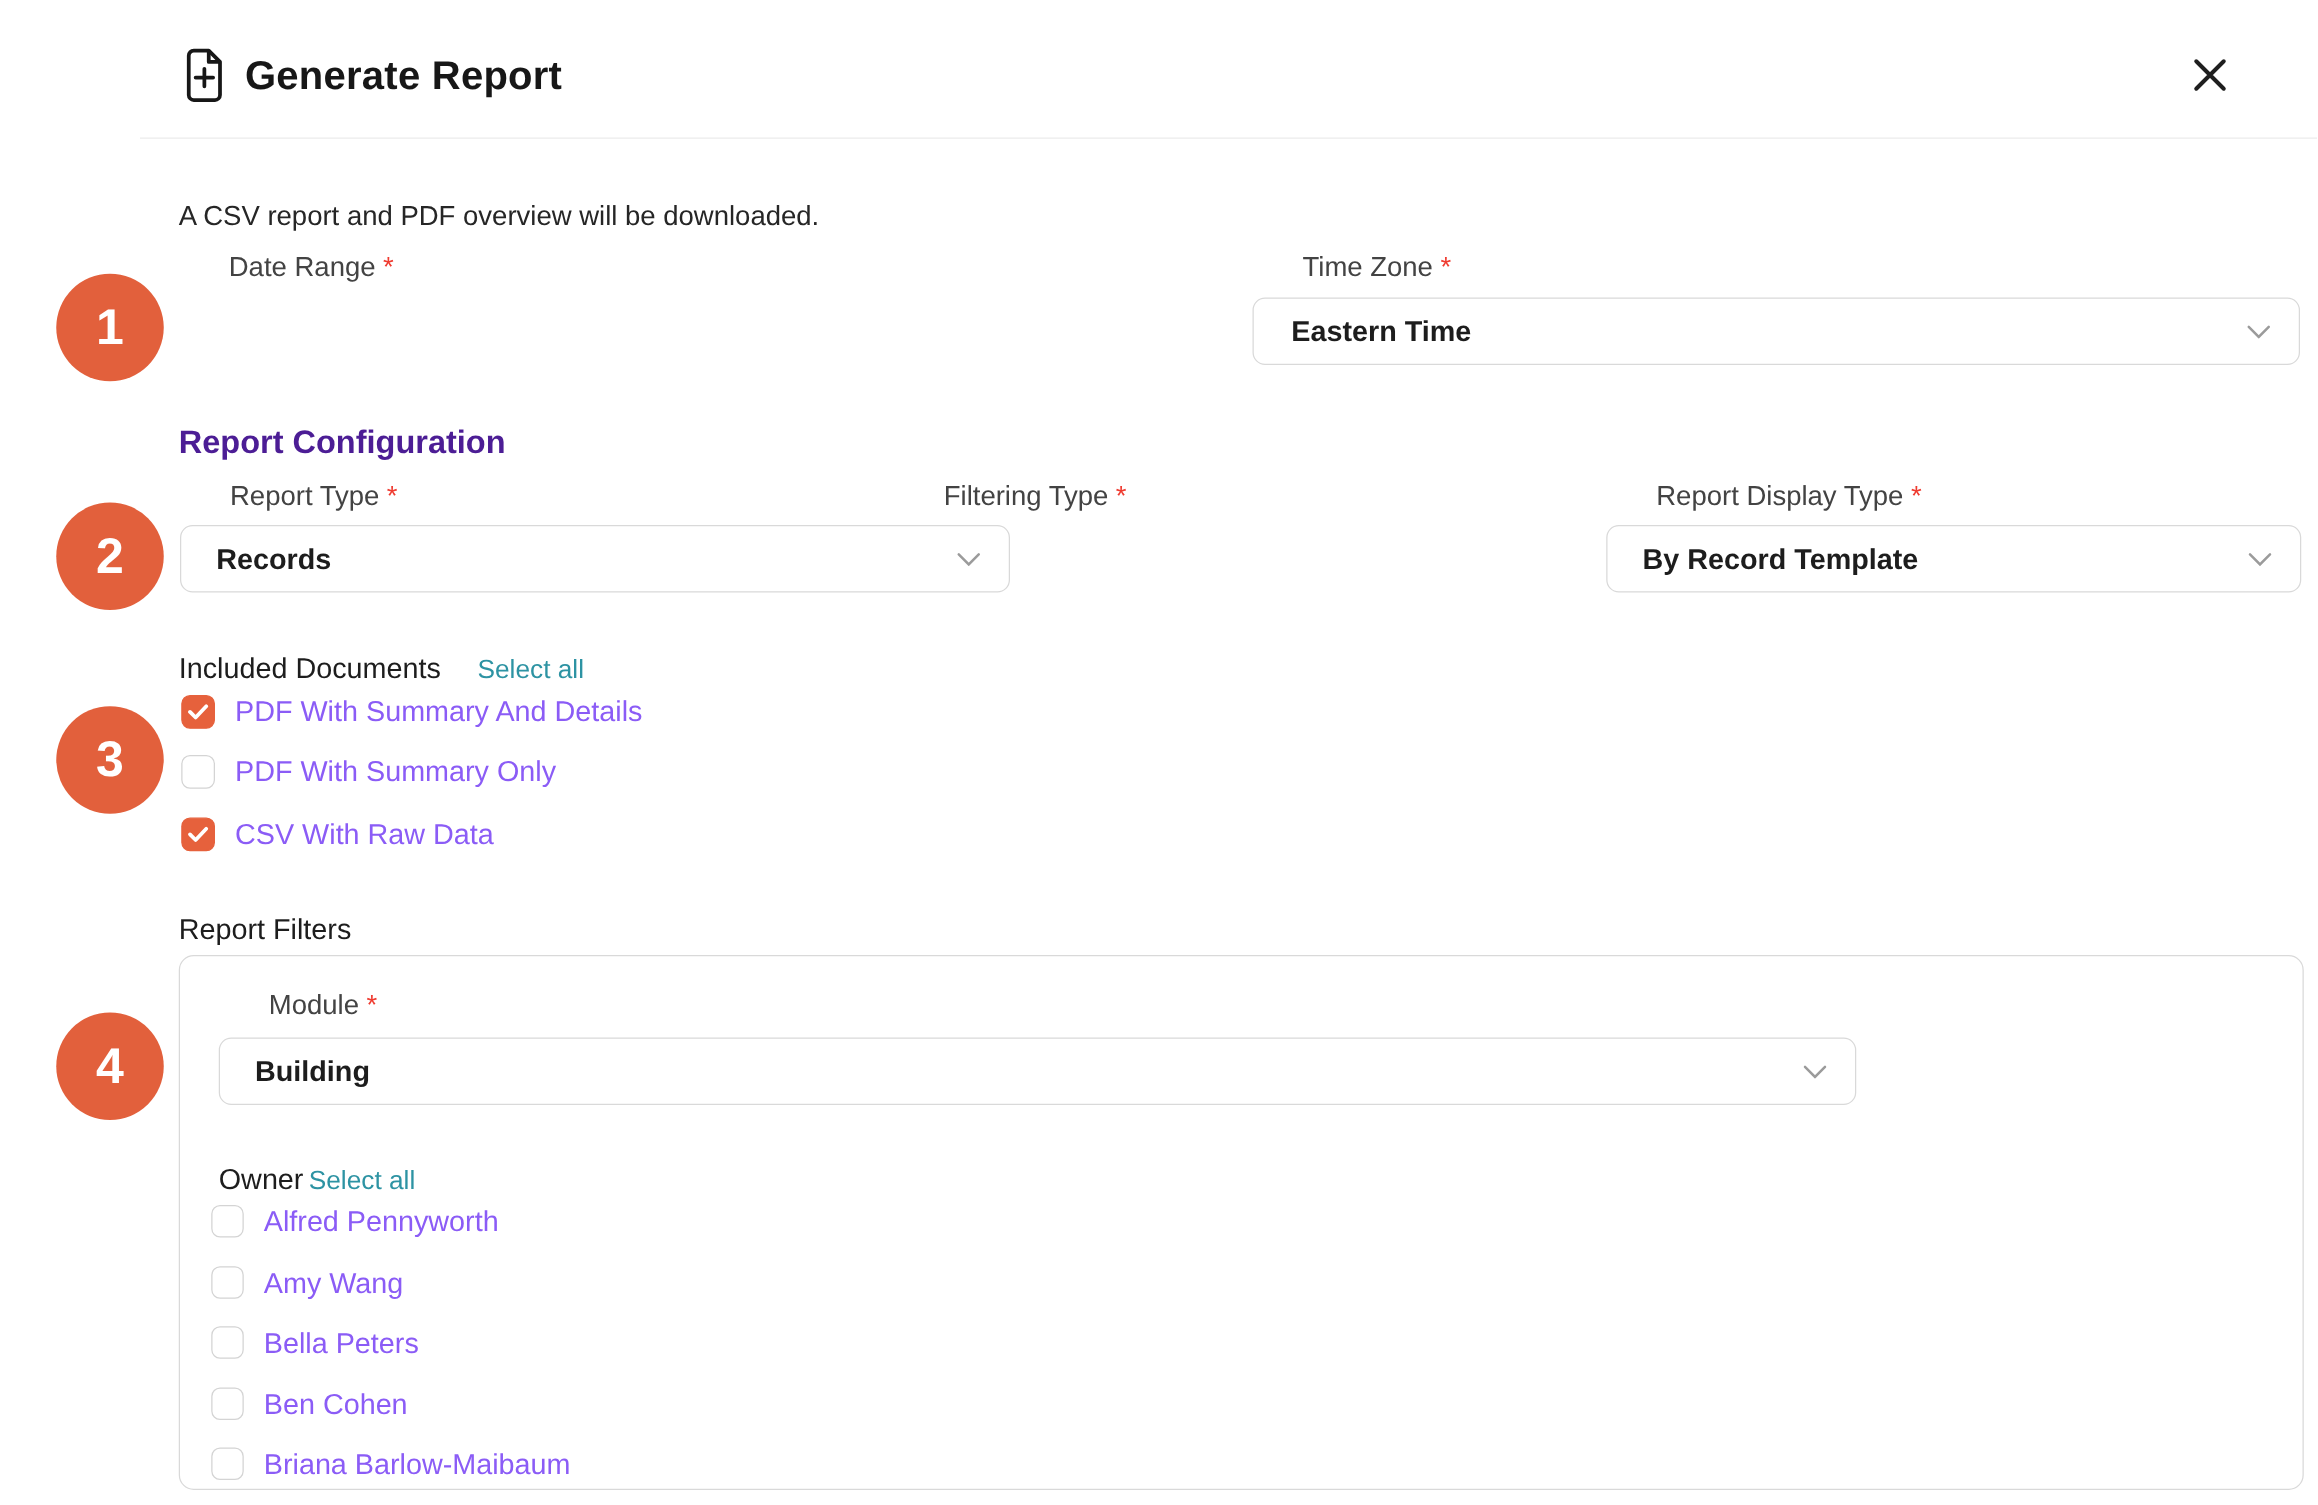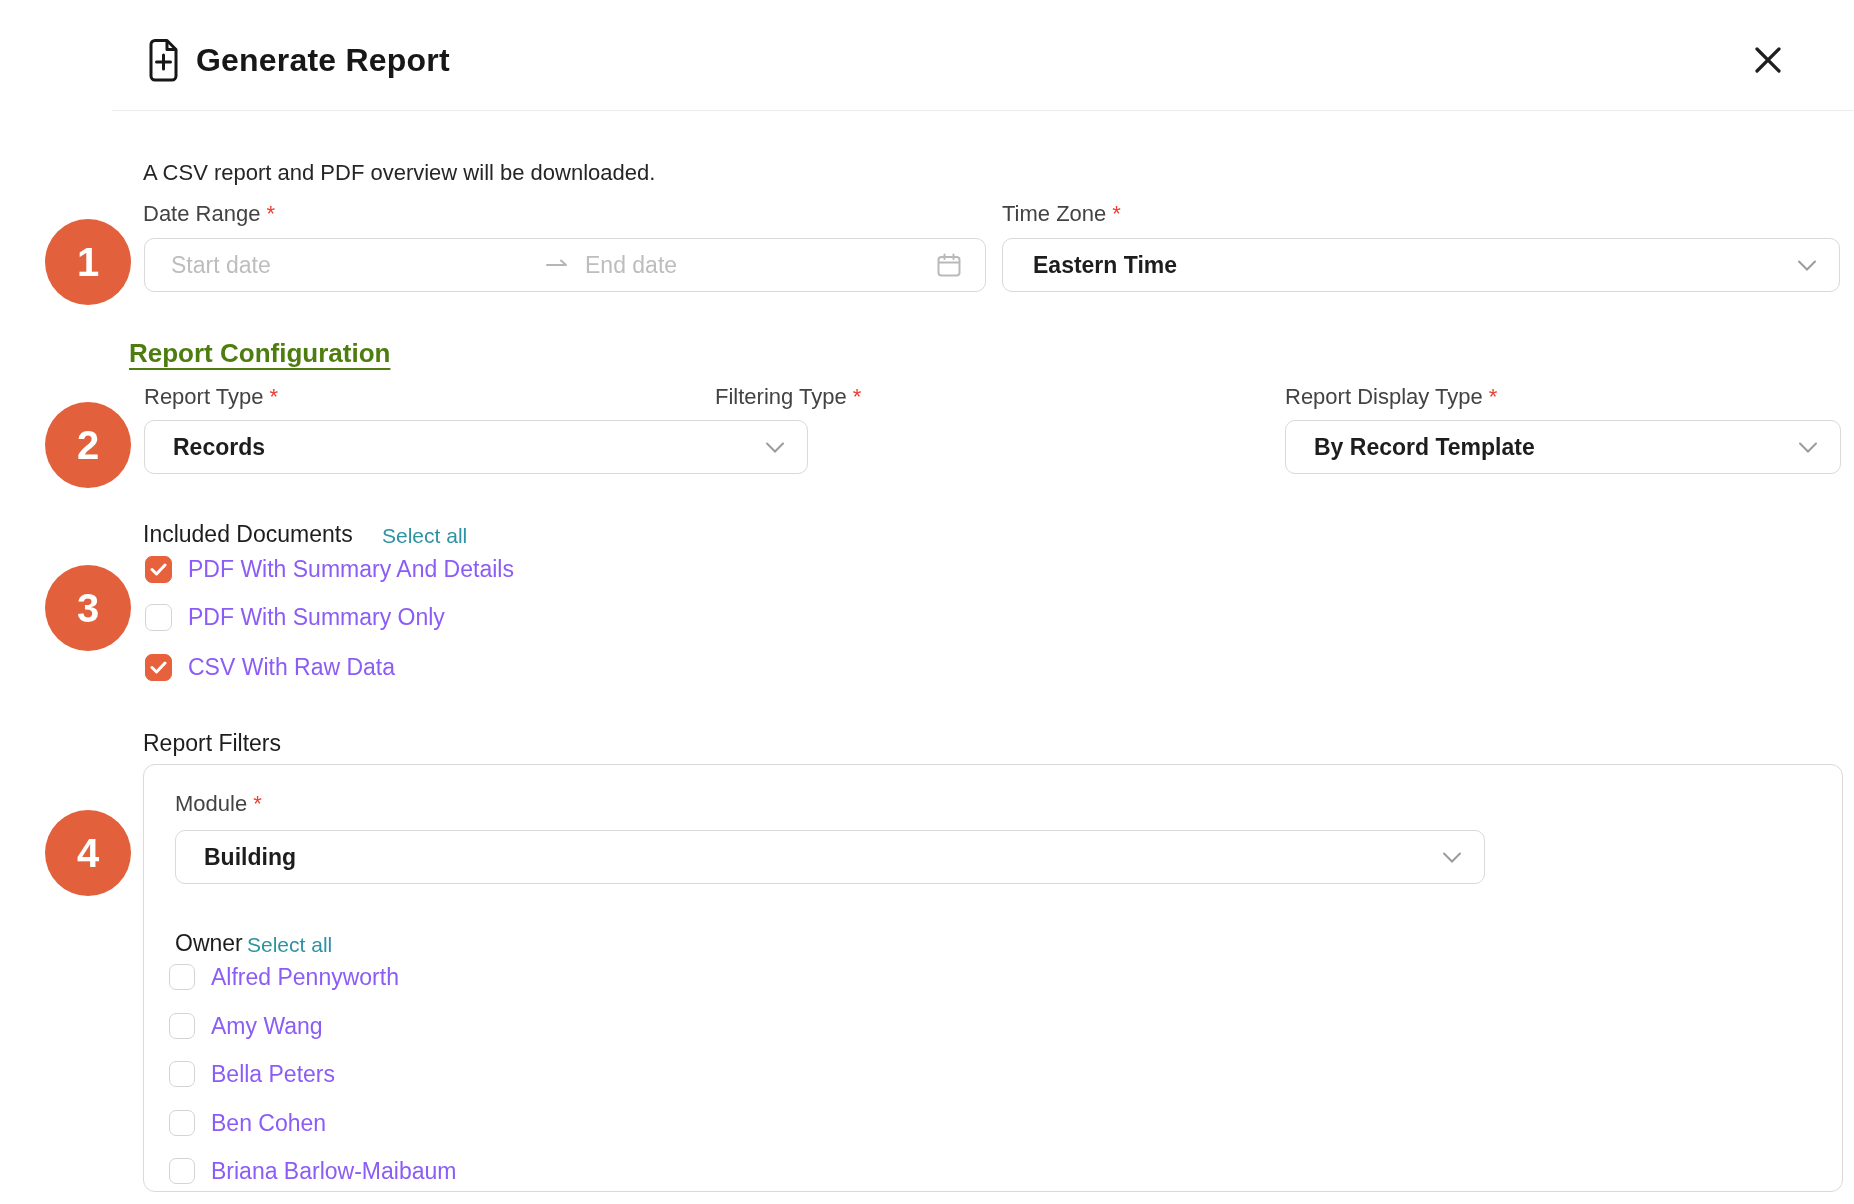--- a/index.html
+++ b/index.html
@@ -10,24 +10,24 @@
   
   .header-icon { position:absolute; left:146px; top:38px; width:34px; height:44px; }
   .page-title { position:absolute; left:196px; top:36px; height:48px; line-height:48px;
                 font-size:32px; font-weight:700; color:#171717; letter-spacing:.2px; }
   .close-btn { position:absolute; left:1742px; top:34px; width:52px; height:52px;
                display:flex; align-items:center; justify-content:center; cursor:pointer; background:none; border:none; }
   .header-divider { position:absolute; left:112px; top:110px; width:1742px; height:1px; background:#ececec; }
 
   
   .intro { position:absolute; left:143px; top:160px; font-size:22px; color:#262626; }
-  .field-label { position:absolute; font-size:22px; color:#434343; }
+  .field-label { position:absolute; font-size:22px; color:#434343;margin-left:40px; }
   .req { color:#ef3b30; margin-left:6px; }
-  .section-heading { position:absolute; left:129px; top:338px; font-size:26px; font-weight:700; color:#4d7c0f;
-                     text-decoration:underline; text-underline-offset:6px; text-decoration-thickness:2px; }
+  .section-heading { position:absolute; left:143px; top:338px; font-size:26px; font-weight:700; color:#4c1d95;
+                     text-underline-offset:6px; text-decoration-thickness:2px; }
 
   
   .control { position:absolute; height:54px; border:1.5px solid #d9d9d9; border-radius:10px; background:#fff;
              display:flex; align-items:center; cursor:pointer; }
   .control .value { font-size:23px; font-weight:600; color:#1d1d1d; }
   .control .placeholder { font-size:23px; color:#bdbdbd; }
   .chevron { margin-left:auto; margin-right:22px; flex:0 0 auto; }
 
   .date-range { left:144px; top:238px; width:842px; padding:0 22px 0 26px; cursor:text; }
   .date-range .start-slot { width:374px; }
@@ -87,32 +87,20 @@
   <div class="intro">A CSV report and PDF overview will be downloaded.</div>
 
   <div class="badge badge-1">1</div>
   <div class="badge badge-2">2</div>
   <div class="badge badge-3">3</div>
   <div class="badge badge-4">4</div>
 
   <div class="field-label" style="left:143px; top:201px;">
     <span>Date Range</span><span class="req">*</span>
   </div>
-  <div class="control date-range">
-    <span class="placeholder start-slot">Start date</span>
-    <svg class="range-arrow" width="24" height="12" viewBox="0 0 24 12">
-      <path d="M2 6 H21 M16 1.5 L21 6" stroke="#b5b5b5" stroke-width="2" stroke-linecap="round" fill="none"></path>
-    </svg>
-    <span class="placeholder">End date</span>
-    <svg class="cal" width="28" height="28" viewBox="0 0 28 28" fill="none">
-      <rect x="3.5" y="6" width="21" height="18.5" rx="3" stroke="#b9b9b9" stroke-width="2"></rect>
-      <path d="M3.5 11.5 H24.5" stroke="#b9b9b9" stroke-width="2"></path>
-      <path d="M9.5 3.5 V8 M18.5 3.5 V8" stroke="#b9b9b9" stroke-width="2" stroke-linecap="round"></path>
-    </svg>
-  </div>
 
   <div class="field-label" style="left:1002px; top:201px;">
     <span>Time Zone</span><span class="req">*</span>
   </div>
   <div class="control tz-select">
     <span class="value">Eastern Time</span>
     <svg class="chevron" width="20" height="11" viewBox="0 0 20 11">
       <path d="M2 1.5 L10 9.5 L18 1.5" stroke="#9b9b9b" stroke-width="2" fill="none" stroke-linecap="round"></path>
     </svg>
   </div>

